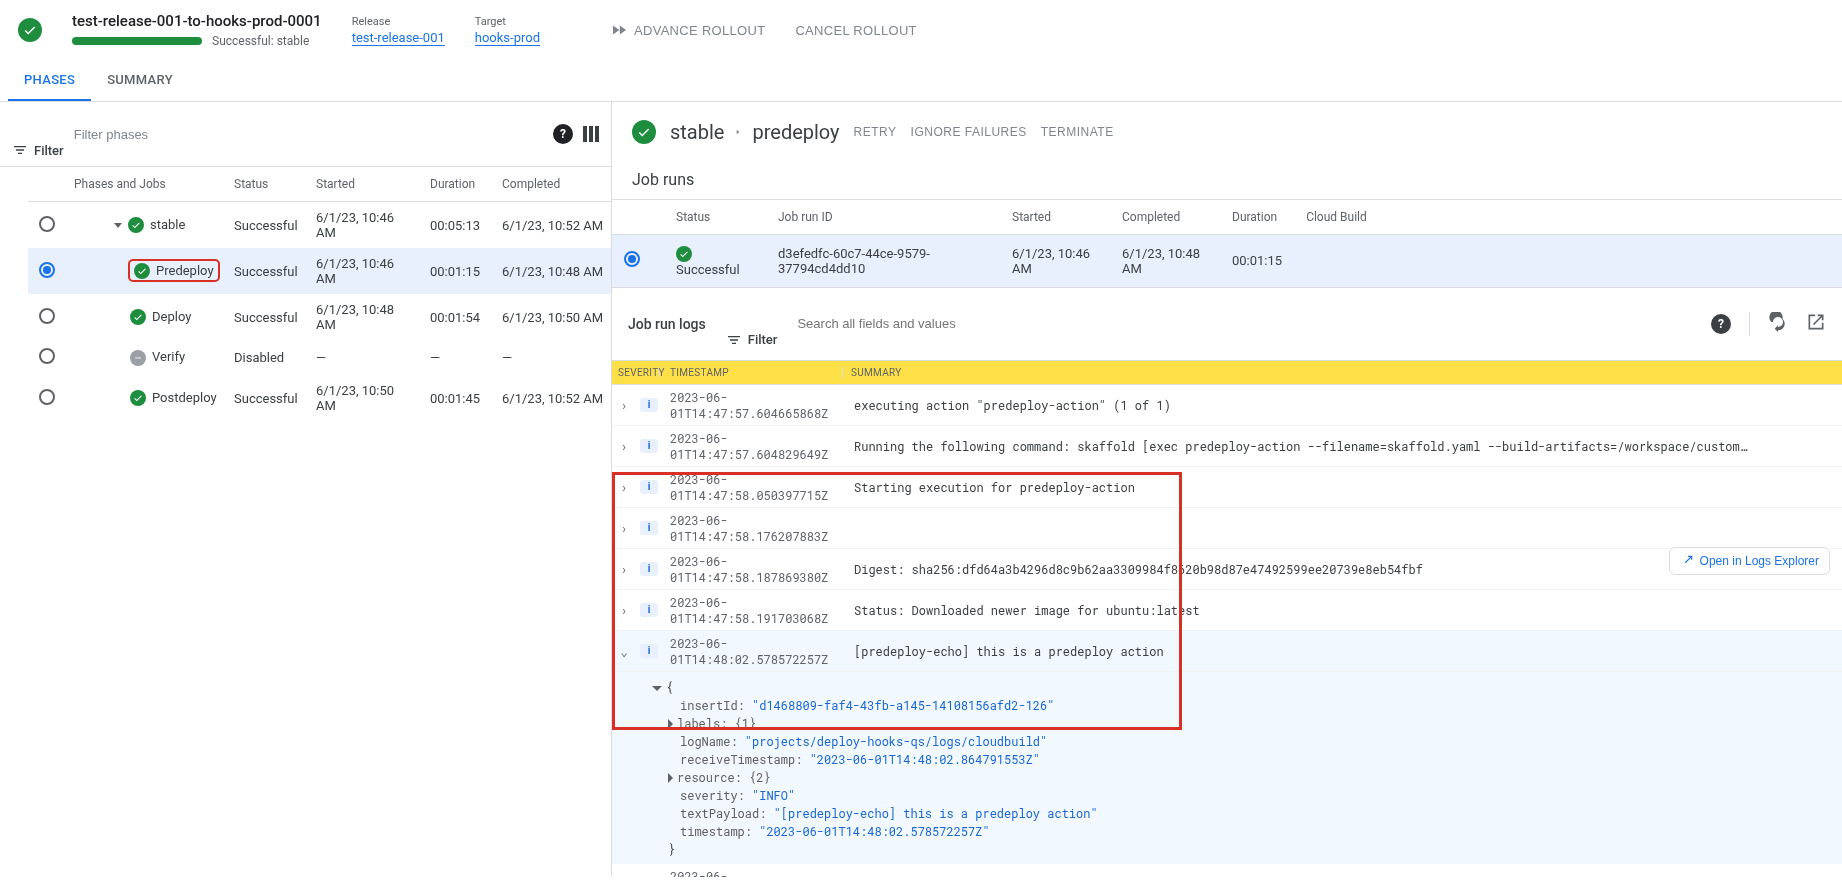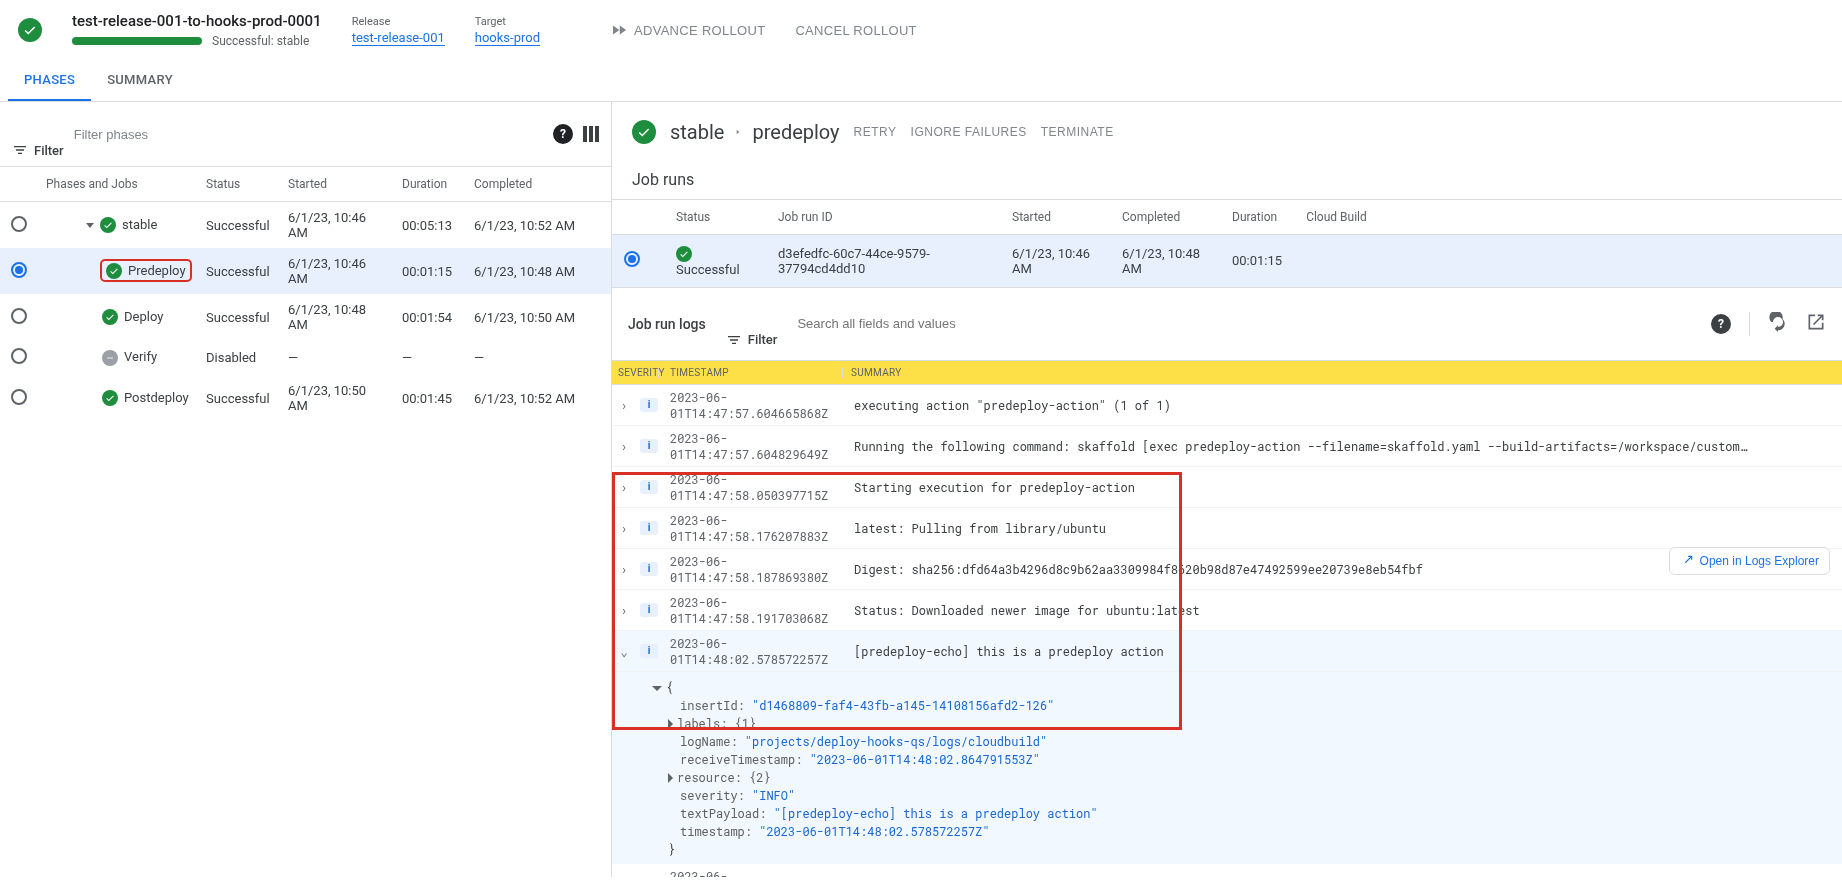--- a/index.html
+++ b/index.html
@@ -34,21 +34,21 @@
 
 .filter-bar { display: flex; align-items: center; padding: 8px 12px; border-bottom: 1px solid #dadce0; gap: 10px; }
 .filter-label { display: flex; align-items: center; gap: 6px; font-weight: 500; margin-top: 32px; }
 .filter-input { border: none; outline: none; font-size: 13px; color: #5f6368; flex: 1; }
 .filter-input::placeholder { color: #80868b; }
 .help-icon-circ { width: 20px; height: 20px; border-radius: 50%; background: #202124; color: #fff; display: flex; align-items: center; justify-content: center; font-size: 12px; font-weight: bold; }
 .cols-icon { display: flex; gap: 2px; }
 .cols-icon span { width: 4px; height: 16px; background: #3c4043; }
 
 
-.phases-table { width: 100%; border-collapse: collapse; }
+.phases-table { width: 100%; border-collapse: collapse; margin-left: 28px; }
 .phases-table th { text-align: left; font-weight: 400; font-size: 12px; color: #5f6368; padding: 10px 8px; border-bottom: 1px solid #dadce0; }
 .phases-table td { padding: 8px 8px; font-size: 13px; color: #3c4043; }
 .phases-table tr.selected { background: #e8f0fe; }
 .radio { width: 16px; height: 16px; border-radius: 50%; border: 2px solid #5f6368; display: inline-block; }
 .radio.checked { border-color: #1a73e8; position: relative; }
 .radio.checked::after { content: ''; position: absolute; width: 8px; height: 8px; background: #1a73e8; border-radius: 50%; top: 2px; left: 2px; }
 .expand-arrow { display: inline-block; width: 0; height: 0; border-left: 4px solid transparent; border-right: 4px solid transparent; border-top: 5px solid #5f6368; margin-right: 6px; vertical-align: middle; }
 .status-icon-sm { width: 16px; height: 16px; border-radius: 50%; display: inline-flex; align-items: center; justify-content: center; margin-right: 6px; vertical-align: middle; }
 .status-icon-sm.success { background: #1e8e3e; }
 .status-icon-sm.disabled { background: #9aa0a6; }
@@ -345,21 +345,20 @@
           <div class="log-row">
             <span class="log-expand">›</span>
             <span class="log-info-pill">i</span>
             <span class="log-ts">2023-06-01T14:47:58.050397715Z</span>
             <span class="log-summary">Starting execution for predeploy-action</span>
           </div>
           <div class="log-row">
             <span class="log-expand">›</span>
             <span class="log-info-pill">i</span>
             <span class="log-ts">2023-06-01T14:47:58.176207883Z</span>
-            <span class="log-summary">latest: Pulling from library/ubuntu</span>
           </div>
           <div class="log-row">
             <span class="log-expand">›</span>
             <span class="log-info-pill">i</span>
             <span class="log-ts">2023-06-01T14:47:58.187869380Z</span>
             <span class="log-summary">Digest: sha256:dfd64a3b4296d8c9b62aa3309984f8620b98d87e47492599ee20739e8eb54fbf</span>
           </div>
           <div class="log-row">
             <span class="log-expand">›</span>
             <span class="log-info-pill">i</span>

